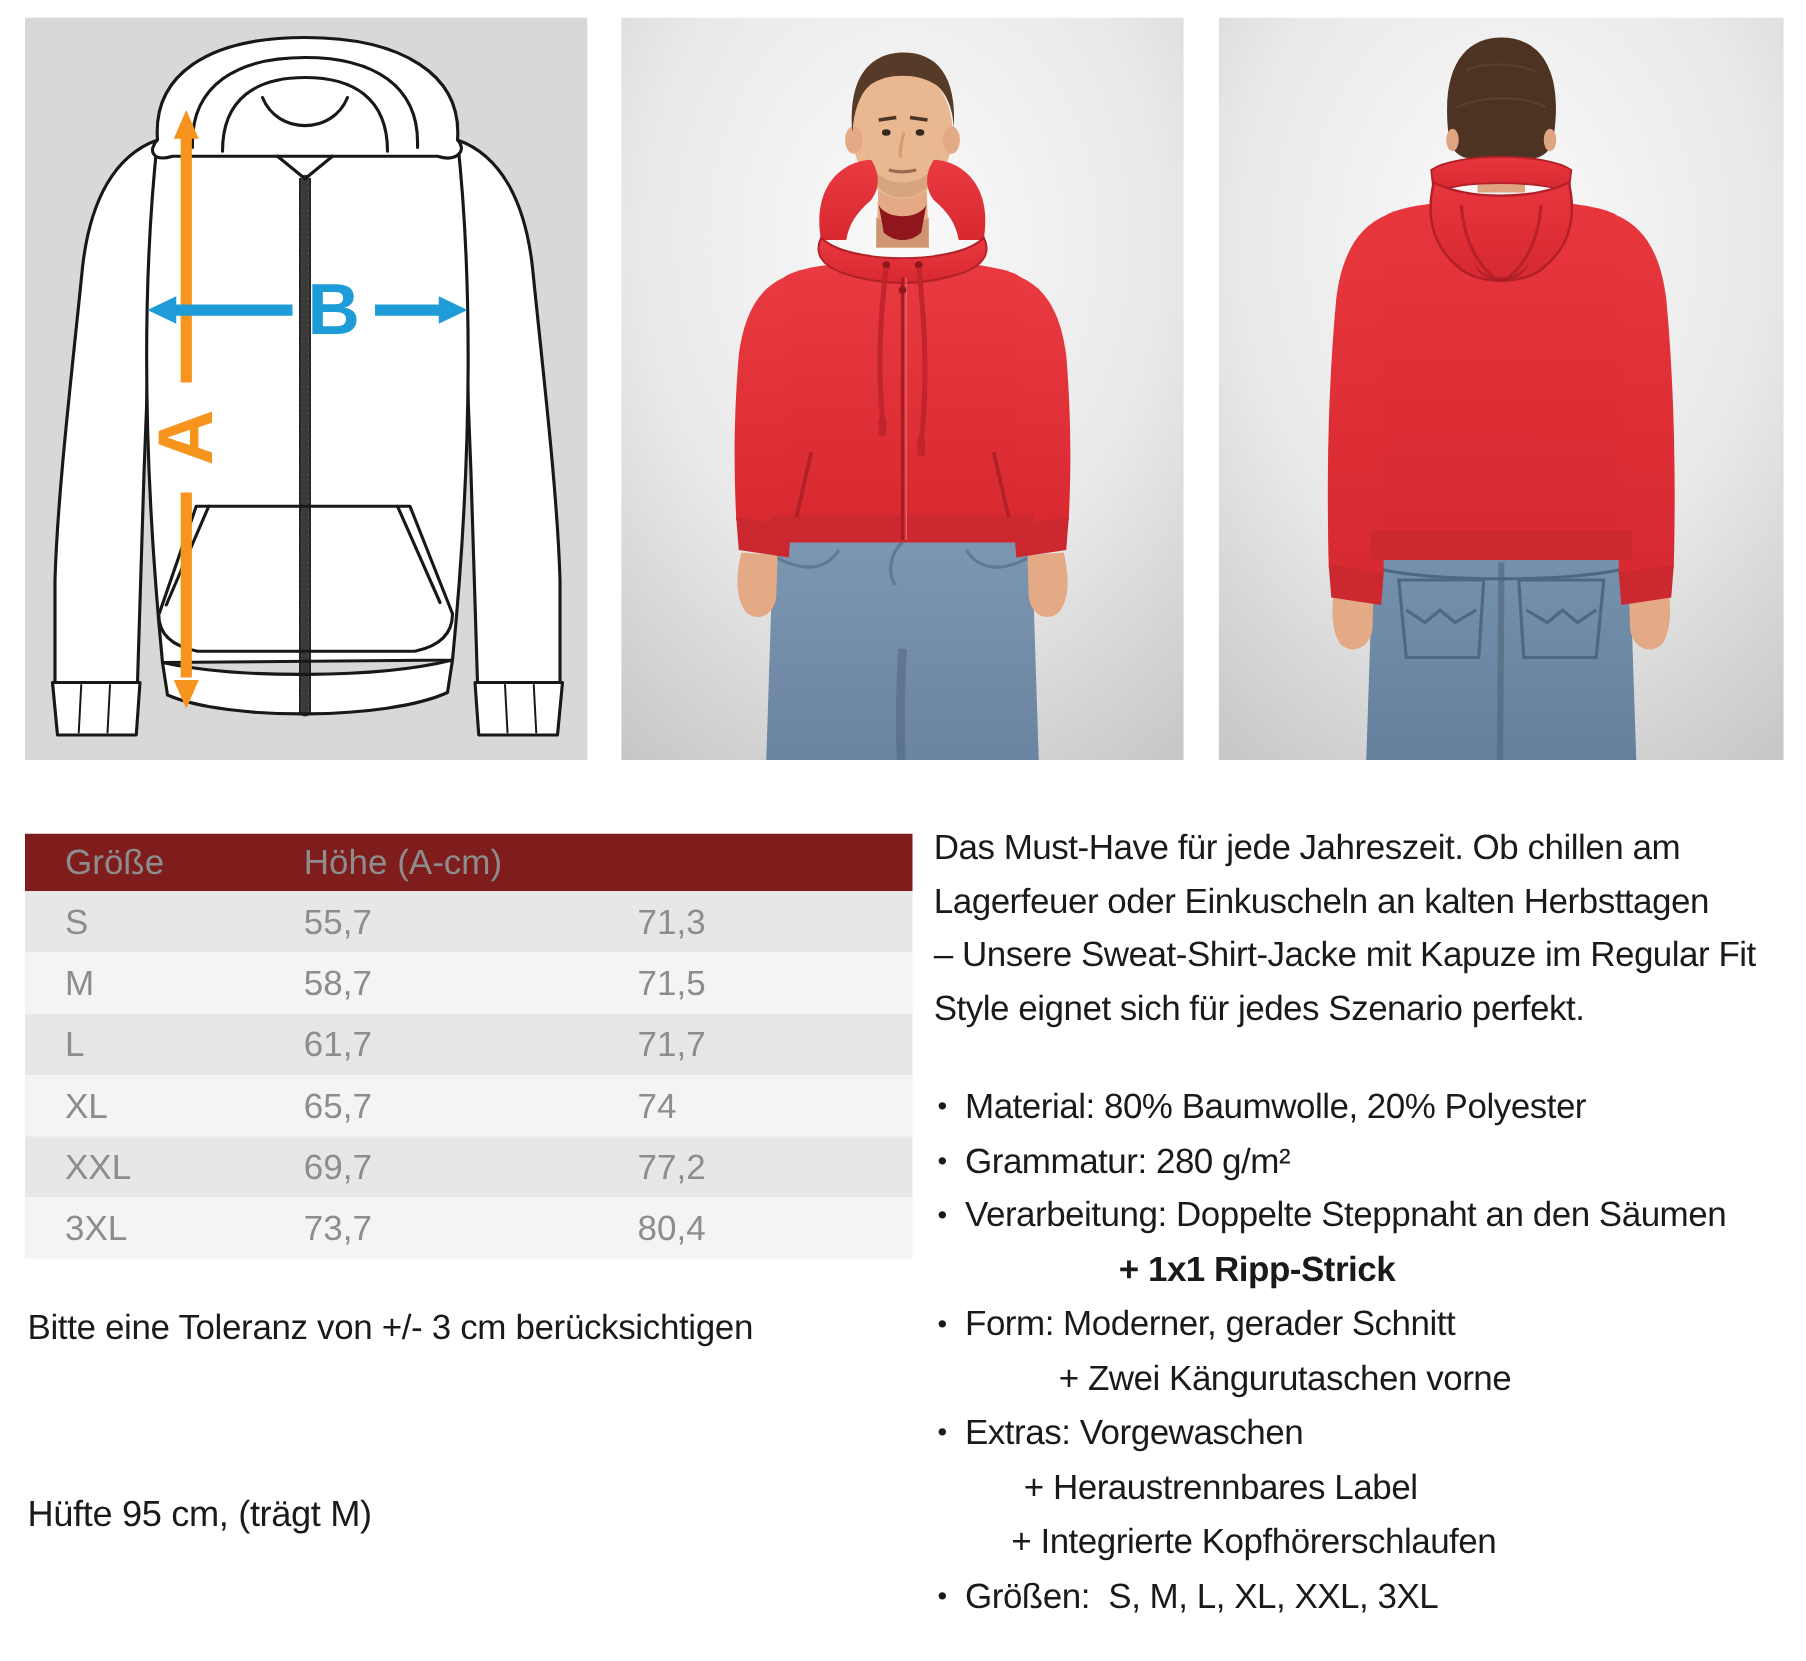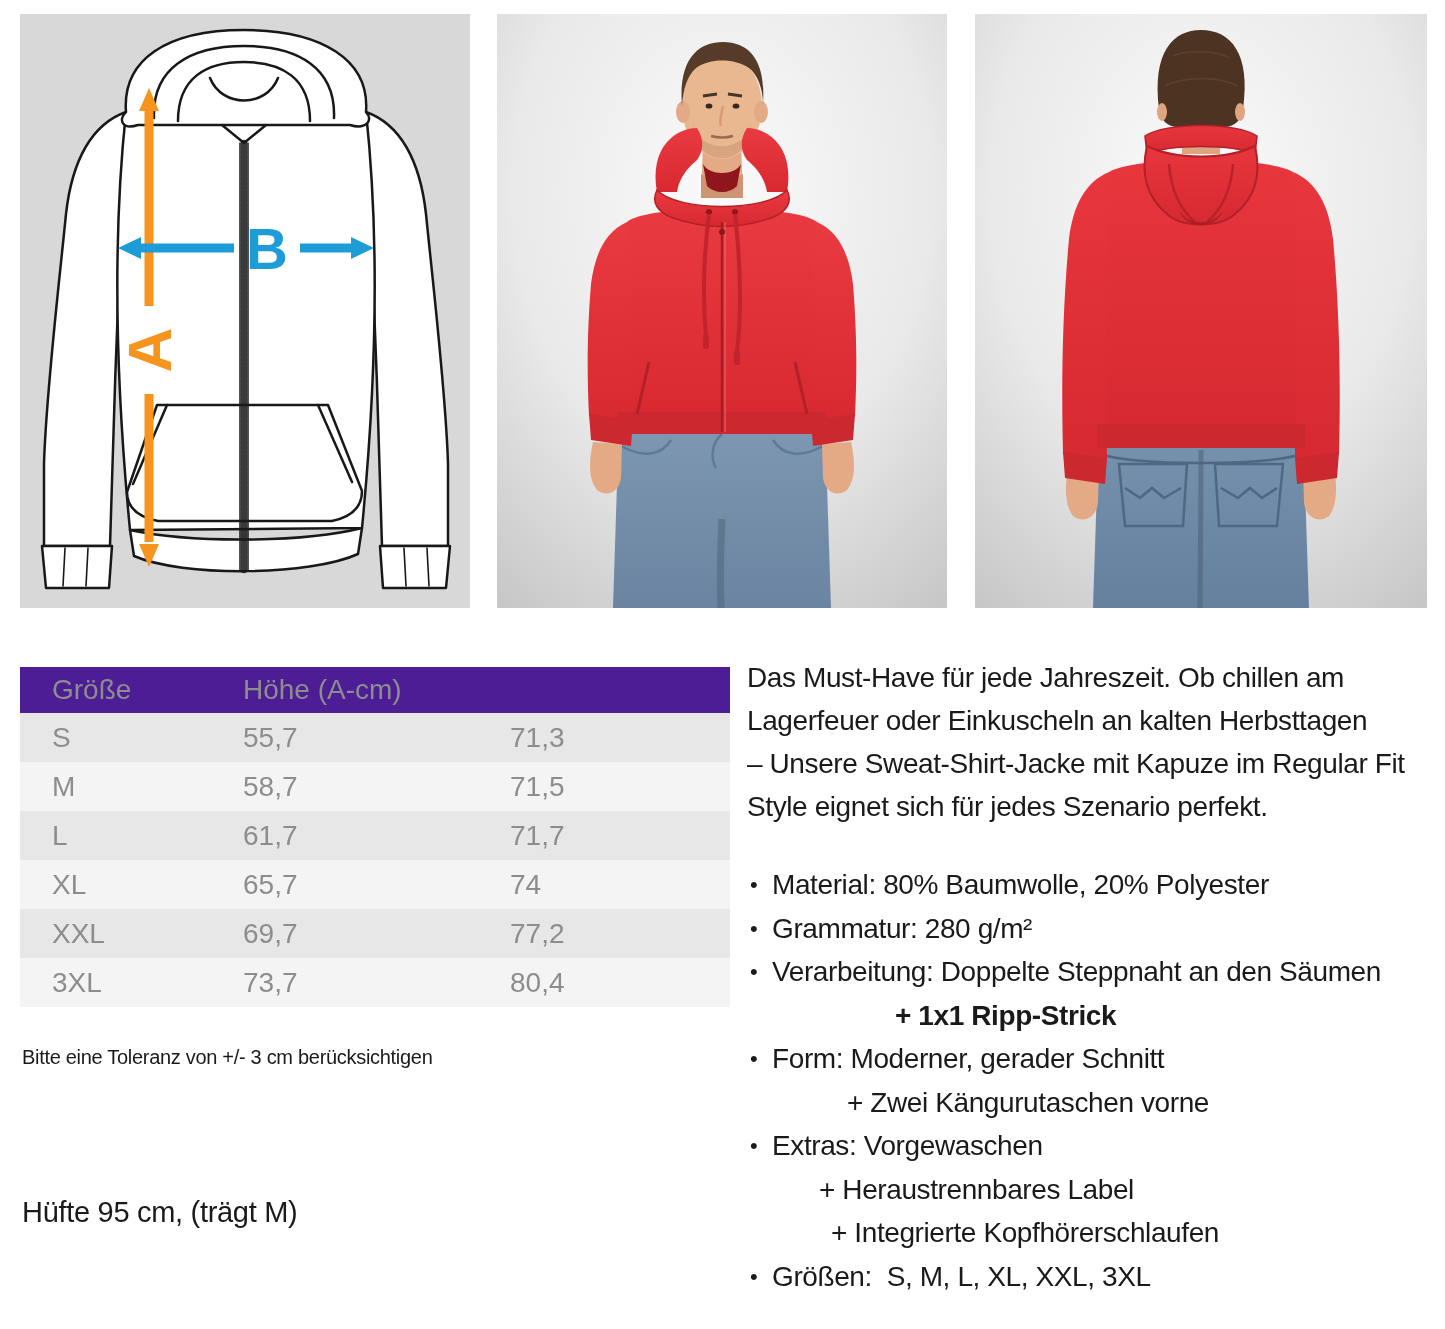--- a/index.html
+++ b/index.html
@@ -9,43 +9,43 @@
   }
   .panel{position:absolute;top:14px;height:594px;}
   #panel-diagram{left:20px;width:450px;}
   #panel-front{left:497px;width:450px;}
   #panel-back{left:975px;width:452px;}
   .panel svg{display:block;width:100%;height:100%;}
 
   
   .size-table{position:absolute;left:20px;top:667px;width:710px;font-size:28px;color:#8d8d8d;}
   .t-row{display:grid;grid-template-columns:223px 267px 1fr;align-items:center;height:49px;}
-  .t-row.head{height:46px;background:#4c1d95;}
+  .t-row.head{height:46px;background:#7f1d1d;}
   .t-row.dark{background:#e7e7e7;}
   .t-row.light{background:#f4f4f4;}
   .t-cell{white-space:nowrap;}
   .t-cell.c0{padding-left:32px;}
 
   
-  .tolerance{position:absolute;left:22px;top:1046px;font-size:20px;letter-spacing:-0.3px;}
+  .tolerance{position:absolute;left:22px;top:1046px;font-size:28px;letter-spacing:-0.3px;}
   .model-info{position:absolute;left:22px;top:1190px;font-size:29px;line-height:45px;letter-spacing:-0.3px;width:710px;}
   .model-info .bold{font-weight:bold;}
 
   
   .description{position:absolute;left:747px;top:656px;width:698px;font-size:28px;letter-spacing:-0.4px;}
   .intro div{line-height:43px;white-space:nowrap;}
   .bullets{margin-top:35px;line-height:43.5px;}
   .b-main{display:flex;}
   .b-dot{width:22px;padding-left:3px;font-size:22px;flex:0 0 auto;}
   .b-text{white-space:pre;}
   .b-cont{white-space:pre;}
   .ind-ripp{margin-left:148px;font-weight:bold;}
   .ind-zwei{margin-left:100px;}
   .ind-label{margin-left:72px;}
-  .ind-kopf{margin-left:84px;}
+  .ind-kopf{margin-left:62px;}
 </style>
 </head>
 <body>
 
 <div>
 
   <div class="panel" id="panel-diagram">
     <svg viewBox="0 0 450 594">
       <rect x="0" y="0" width="450" height="594" fill="#d8d8d8"></rect>
 

